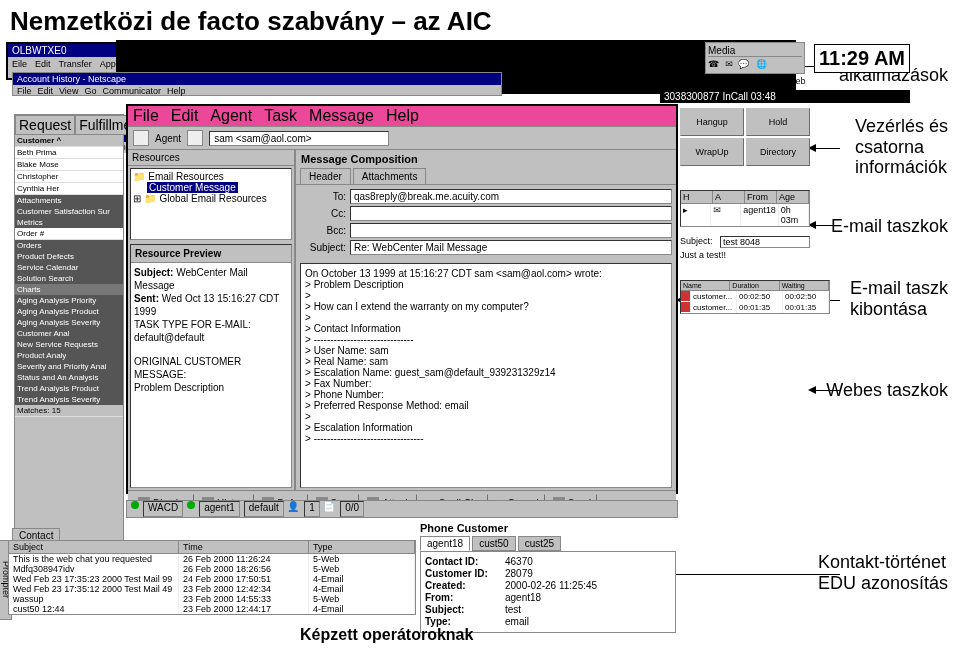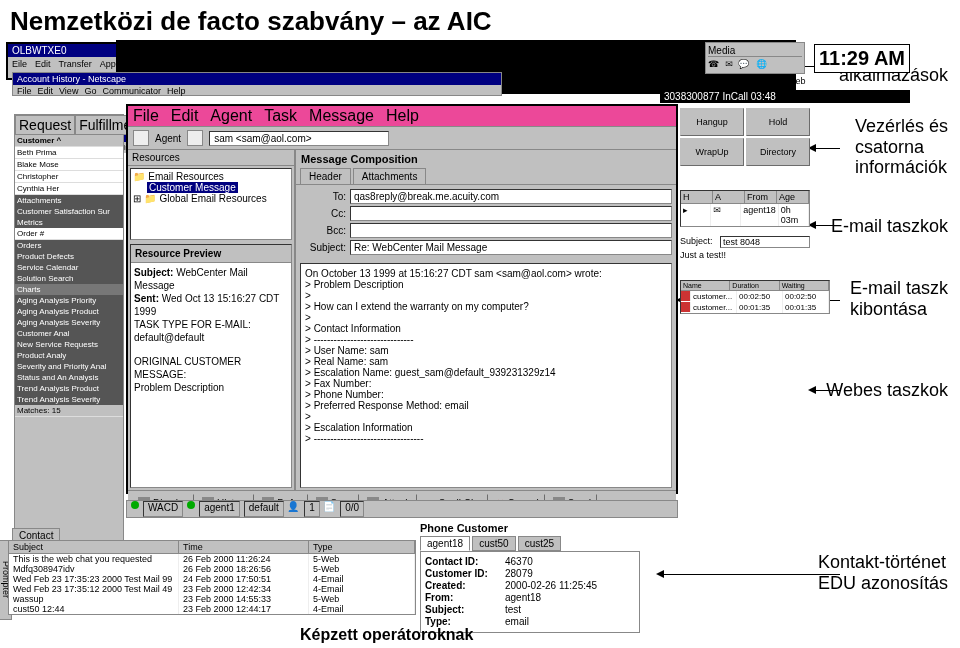--- a/index.html
+++ b/index.html
@@ -95,21 +95,21 @@
   .wacd{position:absolute;left:126px;top:500px;width:552px;height:18px;background:#c0c0c0;border:1px solid #888;display:flex;font-size:10px;gap:4px;padding:0 4px;}
   .wacd .dot{width:8px;height:8px;border-radius:50%;background:#0a0;}
   .wacd .seg{border:1px inset #888;padding:0 4px;background:#c0c0c0;}
 
   
   .phcust{position:absolute;left:420px;top:522px;width:390px;}
   .phcust .lbl{font-size:11px;font-weight:bold;margin-bottom:2px;}
   .phcust .tabs{display:flex;font-size:10px;}
   .phcust .tabs .tab{border:1px solid #888;padding:1px 6px;margin-right:2px;background:#c0c0c0;}
   .phcust .tabs .tab.active{background:#fff;border-bottom:1px solid #fff;}
-  .phcust .form{border:1px solid #888;background:#fff;padding:4px;font-size:10px;width:220px;}
+  .phcust .form{border:1px solid #888;background:#fff;padding:4px;font-size:10px;width:256px;}
   .phcust .form .r{display:flex;margin-bottom:1px;} .phcust .form .r label{width:80px;font-weight:bold;}
 
   
   .sublist{position:absolute;left:8px;top:540px;width:408px;border:1px solid #888;background:#fff;font-size:9px;}
   .sublist .h{display:flex;background:#c0c0c0;border-bottom:1px solid #888;justify-content:space-between;}
   .sublist .h div{padding:1px 4px;border-right:1px solid #888;}
   .sublist .h .c1{width:170px;} .sublist .h .c2{width:130px;} .sublist .h .c3{flex:1;}
   .sublist .r{display:flex;} .sublist .r div{padding:0 4px;border-right:1px solid #eee;}
   .sublist .r .c1{width:170px;} .sublist .r .c2{width:130px;} .sublist .r .c3{flex:1;}
   .vertab{position:absolute;left:-2px;top:540px;width:14px;height:80px;background:#c0c0c0;border:1px solid #888;writing-mode:vertical-rl;font-size:9px;text-align:center;}

